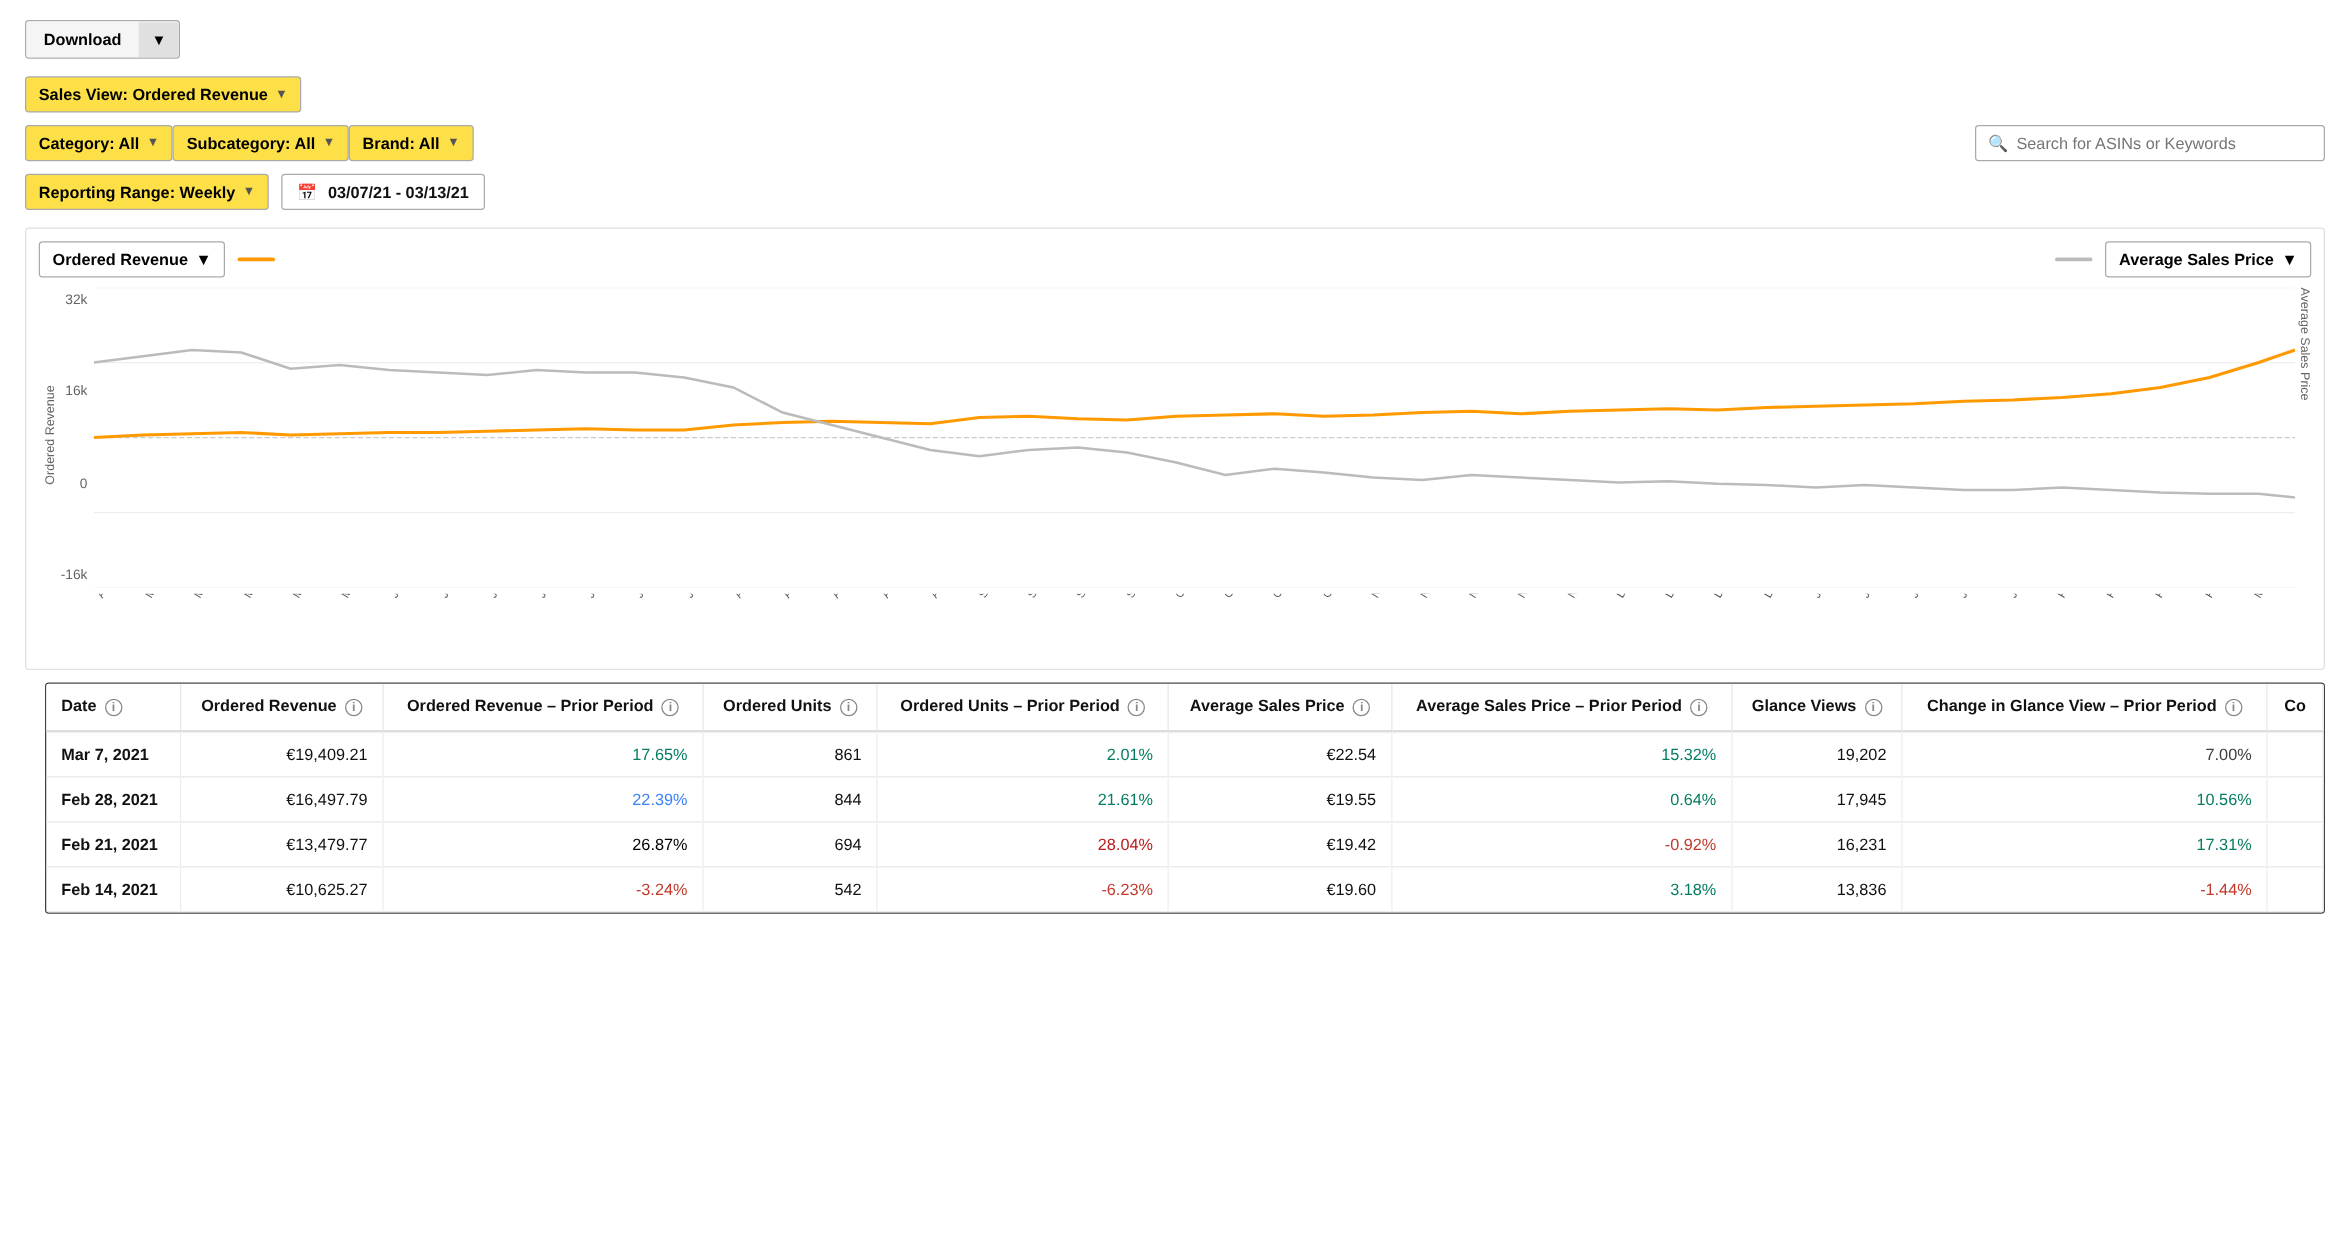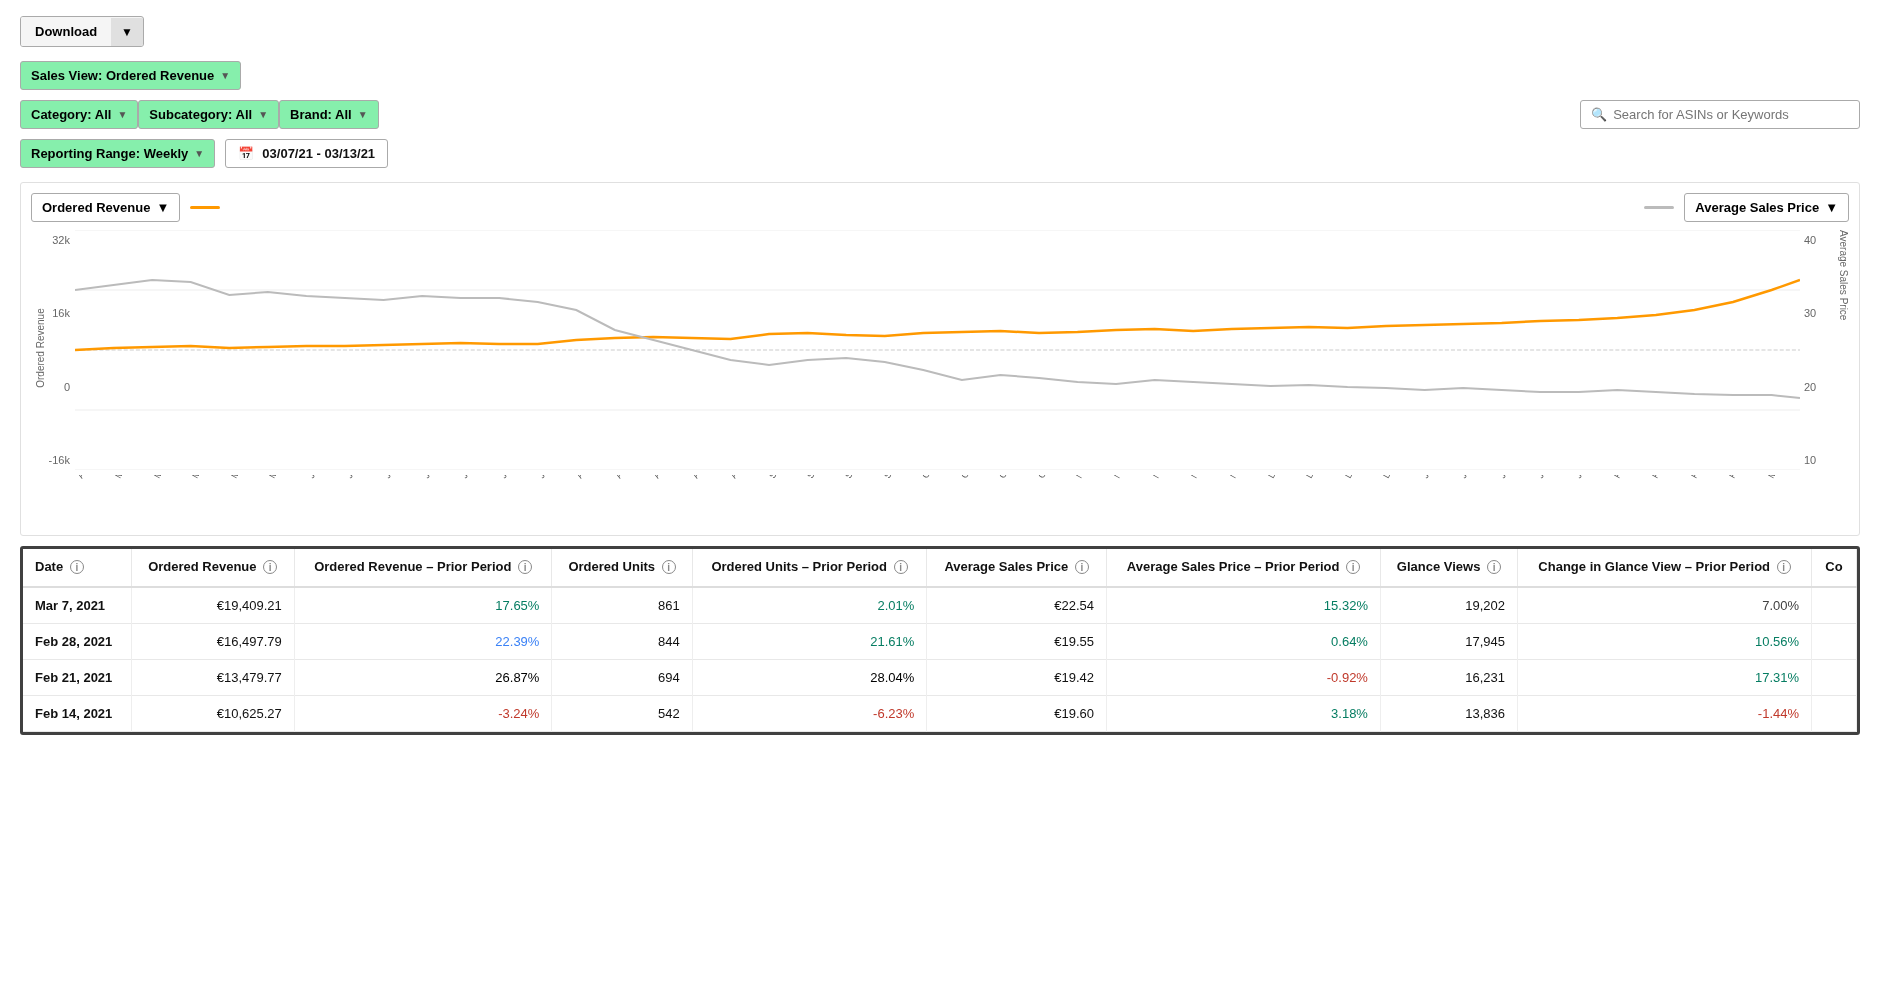--- a/index.html
+++ b/index.html
@@ -5,32 +5,32 @@
     * { box-sizing: border-box; margin: 0; padding: 0; }
     body { font-family: Arial, sans-serif; font-size: 13px; background: #fff; color: #111; }
     .page { padding: 16px 20px; }
     .header-row { display: flex; align-items: center; justify-content: space-between; margin-bottom: 14px; }
     .page-title { font-size: 22px; font-weight: bold; display: flex; align-items: center; gap: 8px; }
     .title-icons { display: flex; gap: 6px; align-items: center; color: #999; font-size: 14px; }
     .download-btn { display: flex; align-items: center; gap: 0; border: 1px solid #aaa; border-radius: 3px; overflow: hidden; background: #f5f5f5; cursor: pointer; }
     .download-btn-main { padding: 7px 14px; font-size: 13px; font-weight: bold; background: #f5f5f5; border: none; cursor: pointer; }
     .download-btn-arrow { padding: 7px 10px; background: #e0e0e0; border-left: 1px solid #aaa; border: none; cursor: pointer; font-size: 12px; }
     .filters-row { display: flex; align-items: center; gap: 10px; margin-bottom: 10px; flex-wrap: wrap; }
-    .filter-btn { display: flex; align-items: center; gap: 6px; border: 1px solid #aaa; border-radius: 3px; padding: 6px 10px; background: #86efac; cursor: pointer; font-size: 13px; font-weight: bold; }
+    .filter-btn { display: flex; align-items: center; gap: 6px; border: 1px solid #aaa; border-radius: 3px; padding: 6px 10px; background: #fde047; cursor: pointer; font-size: 13px; font-weight: bold; }
     .filter-btn .arrow { font-size: 10px; color: #555; }
     .search-input { display: flex; align-items: center; gap: 6px; border: 1px solid #aaa; border-radius: 3px; padding: 6px 10px; background: #fff; color: #888; width: 280px; font-size: 13px; }
     .date-filter-row { display: flex; align-items: center; gap: 10px; margin-bottom: 14px; }
     .date-range { display: flex; align-items: center; gap: 8px; border: 1px solid #aaa; border-radius: 3px; padding: 6px 12px; background: #fff; font-size: 13px; font-weight: bold; }
     .chart-container { position: relative; border: 1px solid #e0e0e0; border-radius: 3px; padding: 10px 10px 10px 10px; margin-bottom: 0; background: #fff; }
     .chart-controls { display: flex; align-items: center; justify-content: space-between; margin-bottom: 8px; }
     .chart-left { display: flex; align-items: center; gap: 10px; }
     .chart-btn { display: flex; align-items: center; gap: 6px; border: 1px solid #aaa; border-radius: 3px; padding: 6px 10px; background: #fff; cursor: pointer; font-size: 13px; font-weight: bold; }
     .legend-line-orange { width: 30px; height: 3px; background: #f90; display: inline-block; border-radius: 2px; }
     .legend-line-gray { width: 30px; height: 3px; background: #bbb; display: inline-block; border-radius: 2px; }
-    .table-wrapper { overflow-x: auto; border: 3px solid #404040; border-radius: 3px; margin-top: 10px; }
+    .table-wrapper { overflow-x: auto; border: 1px solid #404040; border-radius: 3px; margin-top: 10px; margin-left: 16px; }
     table { width: 100%; border-collapse: collapse; font-size: 13px; }
     thead tr { background: #fff; }
     thead th { padding: 10px 12px; text-align: center; font-weight: bold; border-bottom: 2px solid #ddd; border-right: 1px solid #e8e8e8; white-space: normal; line-height: 1.3; }
     thead th:first-child { text-align: left; }
     tbody tr { border-bottom: 1px solid #e8e8e8; }
     tbody td { padding: 10px 12px; text-align: right; border-right: 1px solid #eee; }
     tbody td:first-child { text-align: left; font-weight: bold; }
     .info-icon { display: inline-block; width: 14px; height: 14px; border-radius: 50%; border: 1px solid #888; text-align: center; line-height: 13px; font-size: 10px; color: #888; cursor: help; margin-left: 3px; }
     .star-icon { color: #ccc; font-size: 18px; cursor: pointer; }
   </style>
@@ -192,26 +192,20 @@
               <span style="position: absolute; font-size: 9px; color: rgb(85, 85, 85); transform: rotate(-60deg); transform-origin: left top; white-space: nowrap; left: 86.8636%;">Jan 31, 2021</span>
               <span style="position: absolute; font-size: 9px; color: rgb(85, 85, 85); transform: rotate(-60deg); transform-origin: left top; white-space: nowrap; left: 89.0909%;">Feb 7, 2021</span>
               <span style="position: absolute; font-size: 9px; color: rgb(85, 85, 85); transform: rotate(-60deg); transform-origin: left top; white-space: nowrap; left: 91.3182%;">Feb 14, 2021</span>
               <span style="position: absolute; font-size: 9px; color: rgb(85, 85, 85); transform: rotate(-60deg); transform-origin: left top; white-space: nowrap; left: 93.5455%;">Feb 21, 2021</span>
               <span style="position: absolute; font-size: 9px; color: rgb(85, 85, 85); transform: rotate(-60deg); transform-origin: left top; white-space: nowrap; left: 95.7727%;">Feb 28, 2021</span>
               <span style="position: absolute; font-size: 9px; color: rgb(85, 85, 85); transform: rotate(-60deg); transform-origin: left top; white-space: nowrap; left: 98%;">Mar 7, 2021</span>
             </div>
         </div>
       </div>
 
-      <div style="width:36px; display:flex; flex-direction:column; justify-content:space-between; font-size:11px; color:#666; text-align:left; padding-left:4px; padding-top:4px; height:240px; padding-bottom:4px;">
-        <span>40</span>
-        <span>30</span>
-        <span>20</span>
-        <span>10</span>
-      </div>
 
       <div style="writing-mode:vertical-rl; text-orientation:mixed; font-size:10px; color:#666; white-space:nowrap; padding-left:2px;">
         <span>Average Sales Price</span>
       </div>
     </div>
   </div>
 
   <div class="table-wrapper">
     <table>
       <thead>
@@ -251,21 +245,21 @@
       <td style="color:#067D62">0.64%</td>
       <td>17,945</td>
       <td style="color:#067D62">10.56%</td>
       <td></td>
     </tr>
           <tr>
       <td>Feb 21, 2021</td>
       <td>€13,479.77</td>
       <td style="color:#000000">26.87%</td>
       <td>694</td>
-      <td style="color:#000000">28.04%</td>
+      <td style="color:#b91c1c">28.04%</td>
       <td>€19.42</td>
       <td style="color:#c0392b">-0.92%</td>
       <td>16,231</td>
       <td style="color:#067D62">17.31%</td>
       <td></td>
     </tr>
           <tr>
       <td>Feb 14, 2021</td>
       <td>€10,625.27</td>
       <td style="color:#c0392b">-3.24%</td>

